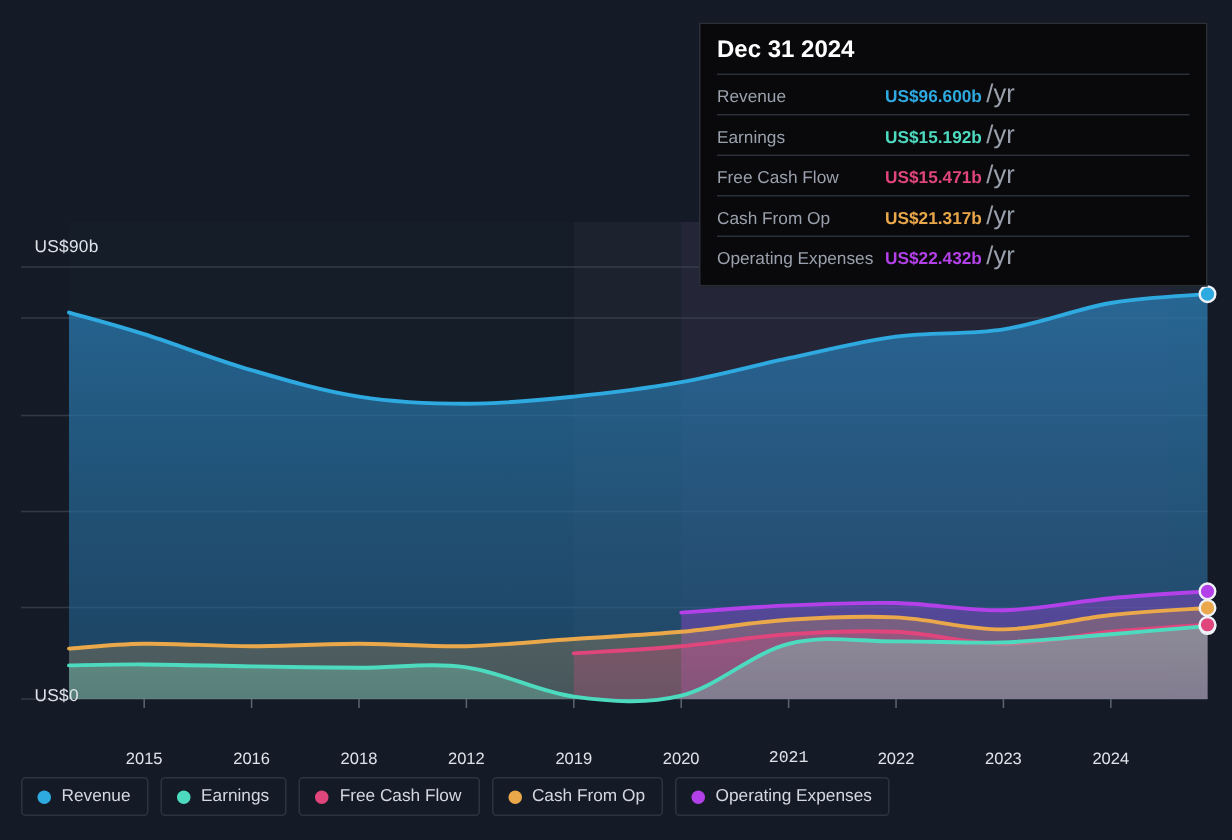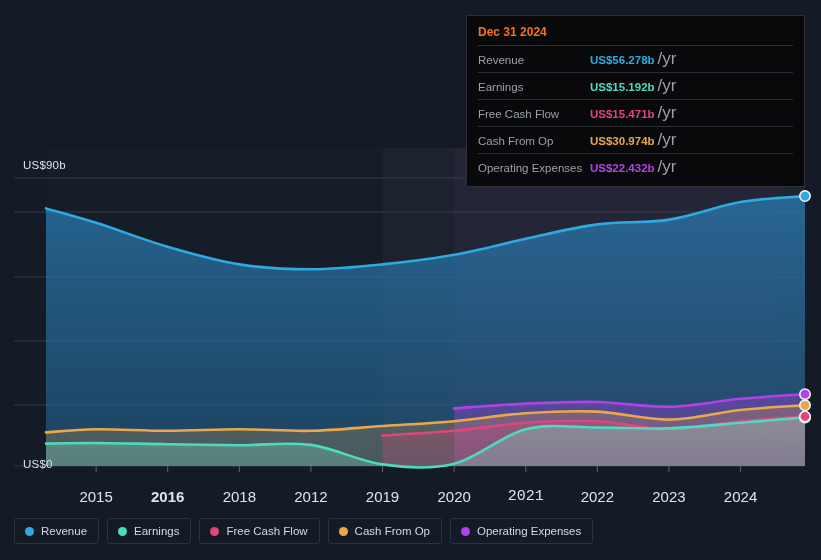--- a/index.html
+++ b/index.html
@@ -20,43 +20,43 @@
     color: #dfe3ea;
     font-size: 11.5px;
     letter-spacing: .2px;
     white-space: nowrap;
   }
   #y-top-label { left: 23px; top: 159px; }
   #y-zero-label { left: 23px; top: 458px; }
 
   .x-tick-label {
     position: absolute;
-    top: 488px;
+    top: 500px;
     color: #dfe3ea;
-    font-size: 15px;
+    font-size: 11px;
     text-align: center;
     width: 60px;
     margin-left: -30px;
     white-space: nowrap;
   }
 
   
   #tooltip {
     position: absolute;
     left: 466px; top: 15px;
     width: 339px;
     background: #09090c;
     border: 1px solid #2b2f38;
     padding: 7px 11px 6px 11px;
     font-size: 11.5px;
   }
   #tooltip-date {
-    color: #f97316;
+    color: #ffffff;
     font-weight: bold;
-    font-size: 12px;
+    font-size: 16px;
     padding: 2px 0 6px 0;
   }
   .tt-row {
     display: flex;
     align-items: baseline;
     border-top: 1px solid #2b2f38;
     padding: 3px 0 3px 0;
     min-height: 17px;
   }
   .tt-row.no-rule { border-top: none; }
@@ -172,50 +172,50 @@
           <circle cx="805" cy="394.2176" r="5.2" fill="#b340e8" stroke="#eef2f7" stroke-width="1.6"></circle>
         </g>
         <line x1="805" y1="148" x2="805" y2="466" stroke="#7b8characters" stroke-width="0"></line>
       </svg>
 
     <div class="axis-cap" id="y-top-label">US$90b</div>
     <div class="axis-cap" id="y-zero-label">US$0</div>
 
     <div id="x-tick-labels">
         <div class="x-tick-label" style="left: 96.1226px;">2015</div>
-        <div class="x-tick-label" style="left: 167.726px; font-weight: bold;">2016</div>
+        <div class="x-tick-label" style="left: 167.726px;">2016</div>
         <div class="x-tick-label" style="left: 239.33px;">2018</div>
         <div class="x-tick-label" style="left: 310.934px;">2012</div>
         <div class="x-tick-label" style="left: 382.538px;">2019</div>
         <div class="x-tick-label" style="left: 454.142px;">2020</div>
         <div class="x-tick-label" style="left: 525.745px; font-family: Liberation Mono, monospace;">2021</div>
         <div class="x-tick-label" style="left: 597.349px;">2022</div>
         <div class="x-tick-label" style="left: 668.953px;">2023</div>
         <div class="x-tick-label" style="left: 740.557px;">2024</div>
       </div>
   </div>
 
   <div id="tooltip">
     <div id="tooltip-date">Dec 31 2024</div>
     <div id="tooltip-rows">
         <div class="tt-row">
           <div class="tt-label">Revenue</div>
-          <div><span class="tt-value" style="color: rgb(46, 170, 224);">US$56.278b</span><span class="tt-suffix">/yr</span></div>
+          <div><span class="tt-value" style="color: rgb(46, 170, 224);">US$96.600b</span><span class="tt-suffix">/yr</span></div>
         </div>
         <div class="tt-row">
           <div class="tt-label">Earnings</div>
           <div><span class="tt-value" style="color: rgb(77, 219, 192);">US$15.192b</span><span class="tt-suffix">/yr</span></div>
         </div>
         <div class="tt-row">
           <div class="tt-label">Free Cash Flow</div>
           <div><span class="tt-value" style="color: rgb(224, 69, 123);">US$15.471b</span><span class="tt-suffix">/yr</span></div>
         </div>
         <div class="tt-row">
           <div class="tt-label">Cash From Op</div>
-          <div><span class="tt-value" style="color: rgb(234, 168, 74);">US$30.974b</span><span class="tt-suffix">/yr</span></div>
+          <div><span class="tt-value" style="color: rgb(234, 168, 74);">US$21.317b</span><span class="tt-suffix">/yr</span></div>
         </div>
         <div class="tt-row">
           <div class="tt-label">Operating Expenses</div>
           <div><span class="tt-value" style="color: rgb(179, 64, 232);">US$22.432b</span><span class="tt-suffix">/yr</span></div>
         </div>
       </div>
   </div>
 
   <div id="legend">
       <div class="legend-item">

